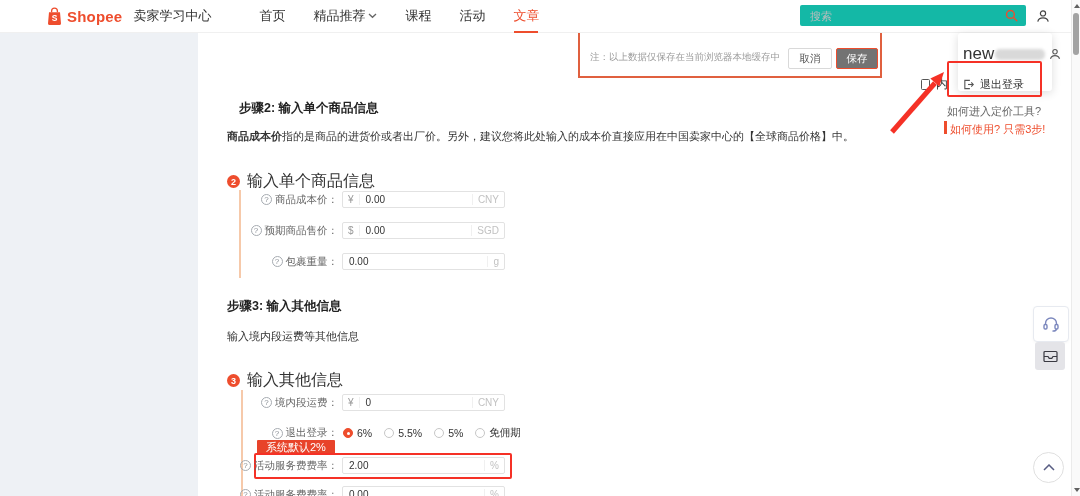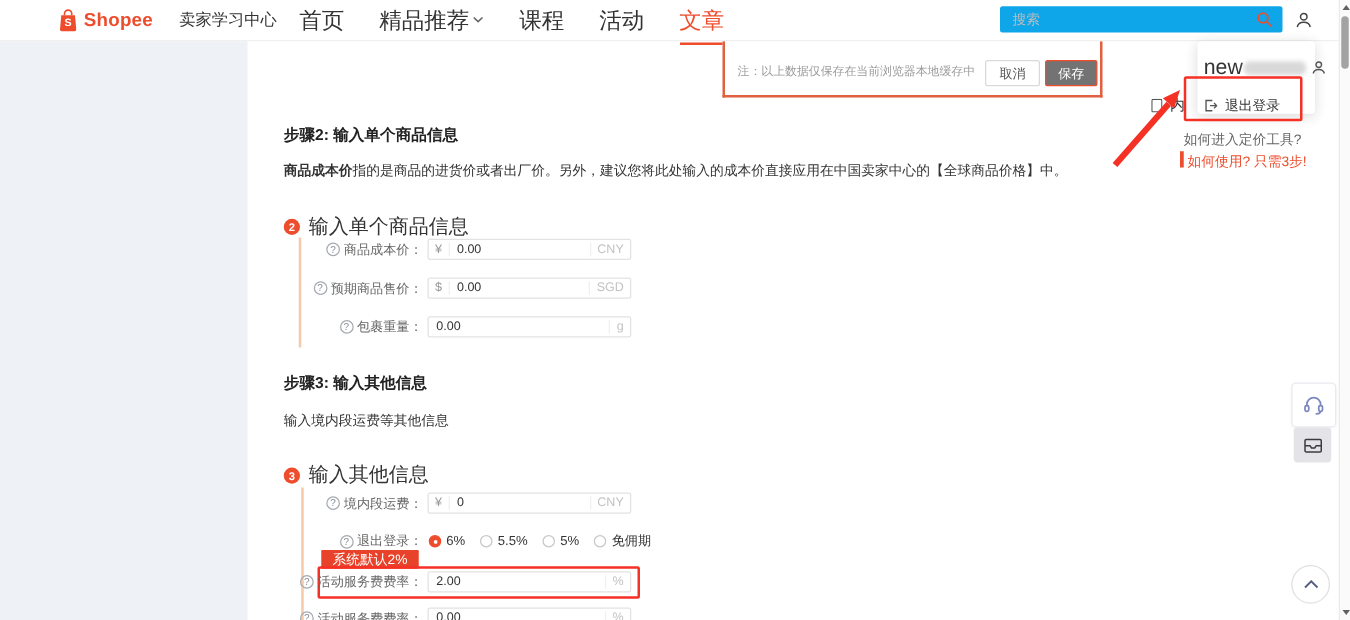--- a/index.html
+++ b/index.html
@@ -4,26 +4,26 @@
 <style>
   html,body{margin:0;padding:0;background:#fff;}
   .page{position:relative;width:1080px;height:496px;overflow:hidden;background:#ffffff;
         font-family:"Liberation Sans","DejaVu Sans",sans-serif;color:#333;}
 
   
   .header{position:absolute;left:0;top:0;width:1080px;height:32px;background:#fff;
           border-bottom:1px solid #f0f0f0;display:flex;align-items:center;z-index:4;}
   .logo-group{display:flex;align-items:center;margin-left:46px;gap:4px;cursor:pointer;}
   .brand{color:#ee4d2d;font-weight:bold;font-size:15px;letter-spacing:.2px;}
-  .brand-suffix{color:#333;font-size:13px;margin-left:17px;}
-  .nav{display:flex;align-items:center;margin-left:18px;gap:28px;font-size:18px;color:#333;justify-content:center;}
+  .brand-suffix{color:#333;font-size:13px;margin-left:7px;}
+  .nav{display:flex;align-items:center;margin-left:48px;gap:28px;font-size:13px;color:#333;justify-content:center;}
   .nav-item{position:relative;display:flex;align-items:center;gap:3px;cursor:pointer;white-space:nowrap;}
   .nav-item.active{color:#ee4d2d;}
   .nav-item.active::after{content:"";position:absolute;left:1px;right:1px;bottom:-8px;height:2px;background:#ee4d2d;}
-  .search-box{position:absolute;left:800px;top:5px;width:226px;height:21px;background:#0ea5e9;
+  .search-box{position:absolute;left:800px;top:5px;width:226px;height:21px;background:#14b8a6;
               border-radius:2px;display:flex;align-items:center;padding:0 8px;box-sizing:border-box;}
   .search-box input{flex:1;border:none;outline:none;background:transparent;font-size:11px;color:#333;
                     font-family:inherit;}
   .search-box input::placeholder{color:#bdbdbd;}
   .header-user{position:absolute;left:1036px;top:9px;cursor:pointer;}
 
   
   .left-rail{position:absolute;left:0;top:32px;width:198px;height:464px;background:#eef1f5;}
 
   
@@ -162,21 +162,21 @@
   </div>
 
   <div class="left-rail"></div>
 
   <div class="note-modal">
     <span class="note-text">注：以上数据仅保存在当前浏览器本地缓存中</span>
     <div class="btn-cancel">取消</div>
     <div class="btn-save">保存</div>
   </div>
 
-  <div class="h-step" style="left:227px;top:100px;">步骤2: 输入单个商品信息</div>
+  <div class="h-step" style="left:239px;top:100px;">步骤2: 输入单个商品信息</div>
   <div class="p-body" style="left:227px;top:129px;">
     <b>商品成本价</b><span>指的是商品的进货价或者出厂价。另外，建议您将此处输入的成本价直接应用在中国卖家中心的【全球商品价格】中。</span>
   </div>
 
   <div class="sec-head" style="left:227px;top:171px;">
     <div class="step-circle">2</div>
     <div class="sec-title">输入单个商品信息</div>
   </div>
   <div class="vline" style="left:239px;top:190px;height:88px;"></div>
 

